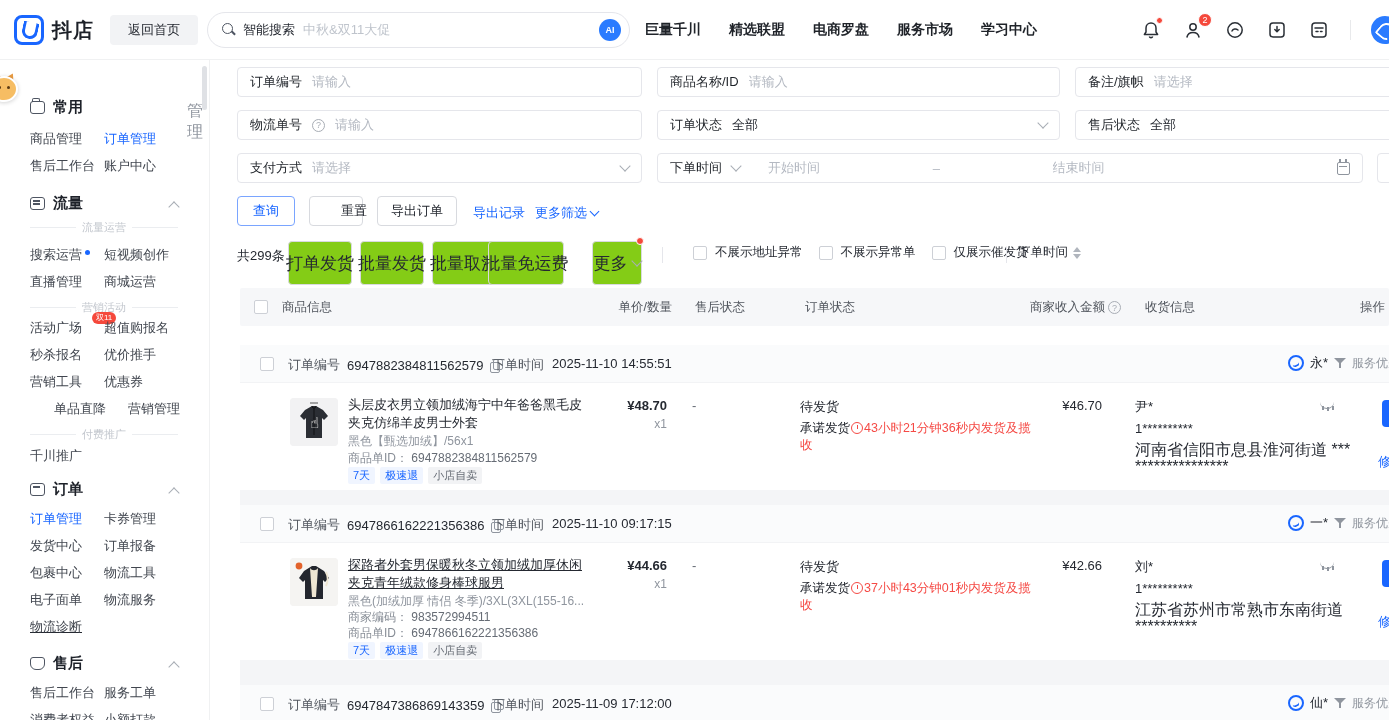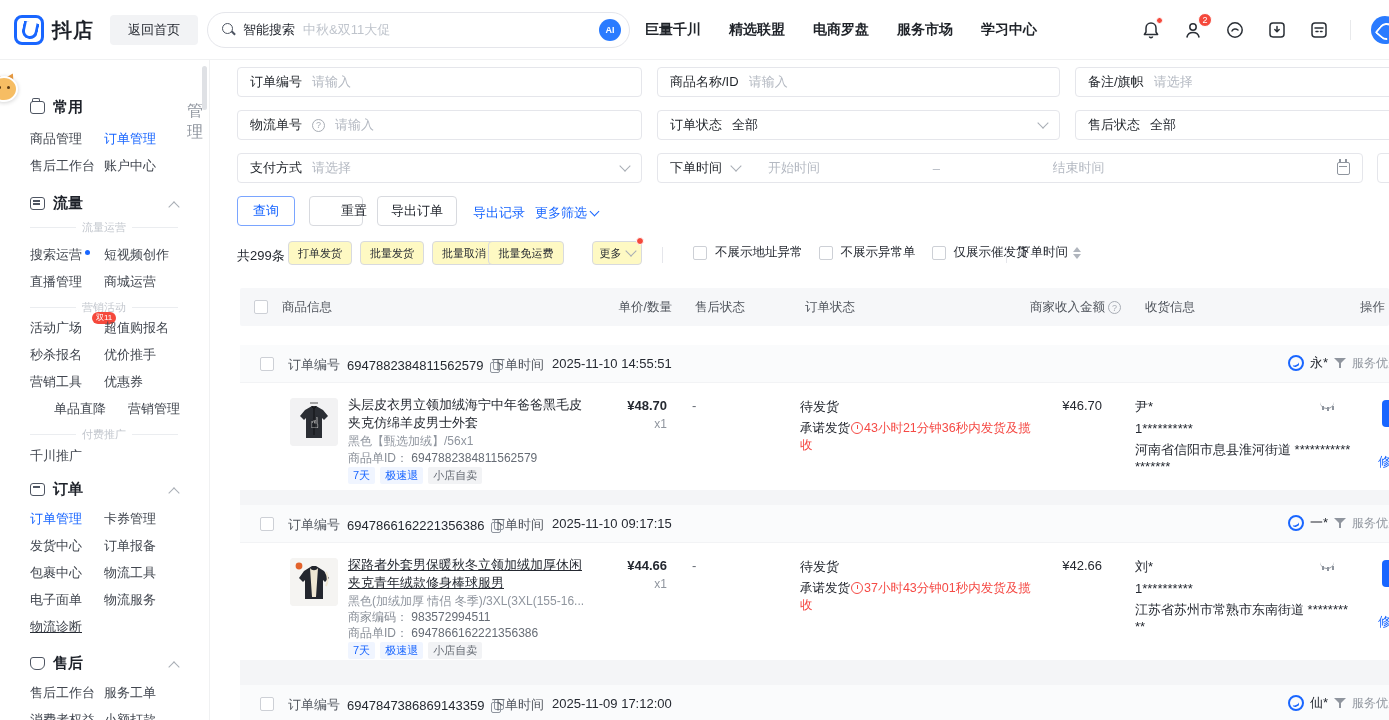--- a/index.html
+++ b/index.html
@@ -67,21 +67,21 @@
   .chev-dn{width:8px;height:8px;border-right:1.5px solid #a8adb5;border-bottom:1.5px solid #a8adb5;transform:rotate(45deg);margin-top:-4px;flex:none;}
   .qmark{width:13px;height:13px;border:1px solid #a8adb5;border-radius:50%;color:#a8adb5;font-size:9px;display:inline-flex;align-items:center;justify-content:center;flex:none;}
   .cal-ico{width:13px;height:13px;border:1.4px solid #8f959e;border-radius:2px;position:relative;flex:none;}
   .cal-ico::before{content:"";position:absolute;left:1px;top:-4px;width:2px;height:3px;background:#8f959e;box-shadow:6px 0 0 #8f959e;}
   .cal-ico::after{content:"";position:absolute;left:1px;top:3px;width:8px;height:1.4px;background:#8f959e;}
   .btn{position:absolute;height:30px;border-radius:4px;border:1px solid #d8dadf;background:#fff;display:flex;align-items:center;justify-content:center;font-size:13px;color:#252931;cursor:pointer;white-space:nowrap;}
   .btn.primary{border-color:#7aa5ff;color:#1966ff;}
   .link{color:#1966ff;font-size:13px;cursor:pointer;white-space:nowrap;display:flex;align-items:center;gap:4px;}
   .link .chev-dn{border-color:#1966ff;width:7px;height:7px;}
   
-  .tbtn{position:absolute;height:24px;top:181px;border:1px solid #d8dadf;border-radius:4px;background:#fef9c3;display:flex;align-items:center;justify-content:center;font-size:11px;color:#252931;cursor:pointer;white-space:nowrap;}
+  .tbtn{position:absolute;height:44px;top:181px;border:1px solid #d8dadf;border-radius:4px;background:#84cc16;display:flex;align-items:center;justify-content:center;font-size:17px;color:#252931;cursor:pointer;white-space:nowrap;}
   .cb{width:14px;height:14px;border:1px solid #cdd0d6;border-radius:2px;background:#fff;flex:none;cursor:pointer;}
   .sort-ico{display:inline-flex;flex-direction:column;gap:2px;margin-left:5px;}
   .sort-ico i{width:0;height:0;border-left:4px solid transparent;border-right:4px solid transparent;}
   .sort-ico .up{border-bottom:5px solid #b0b5bd;}
   .sort-ico .dn{border-top:5px solid #b0b5bd;}
   
   .thead{position:absolute;left:30px;top:228px;width:1149px;height:38px;background:#f6f7f9;border-radius:2px;font-size:12.5px;color:#51565e;}
   .thead>div{position:absolute;top:11px;white-space:nowrap;}
   .gap{position:absolute;left:30px;width:1149px;background:#f4f5f7;}
   .card{position:absolute;left:30px;width:1149px;background:#fff;}
@@ -117,21 +117,21 @@
   .dash{position:absolute;color:#646a73;}
   .statuscol{position:absolute;width:242px;}
   .st-main{font-size:13px;color:#252931;}
   .st-promise{font-size:12.5px;line-height:17px;margin-top:4px;color:#252931;}
   .red{color:#f54a45;}
   .clock{display:inline-block;width:12px;height:12px;border:1.3px solid #f54a45;border-radius:50%;position:relative;vertical-align:-2px;margin:0 1px;}
   .clock::after{content:"";position:absolute;left:4.5px;top:2px;width:1.3px;height:4px;background:#f54a45;}
   .income{position:absolute;width:80px;text-align:right;font-size:13px;color:#252931;}
   .recv{position:absolute;width:218px;font-size:13px;color:#252931;}
   .recv .ln{margin-bottom:5px;}
-  .recv .addr{font-size:13px;line-height:17px;color:#252931;word-break:break-all;}
+  .recv .addr{font-size:16px;line-height:17px;color:#252931;word-break:break-all;}
   .eye-ico{position:absolute;width:16px;height:10px;cursor:pointer;}
   .eye-ico::before{content:"";position:absolute;left:0;top:0;width:14px;height:8px;border-bottom:1.5px solid #8f959e;border-radius:0 0 10px 10px;}
   .eye-ico::after{content:"";position:absolute;left:2px;top:6px;width:1.5px;height:4px;background:#8f959e;box-shadow:5px 1px 0 #8f959e,10px 0 0 #8f959e;}
   .act-btn{position:absolute;width:52px;height:27px;background:#1966ff;border-radius:4px;cursor:pointer;}
   .act-link{position:absolute;color:#1966ff;font-size:13px;cursor:pointer;white-space:nowrap;}
   .reddot-abs{position:absolute;width:8px;height:8px;border-radius:50%;background:#f5483b;border:1.5px solid #fff;}
   .hairline{position:absolute;width:1px;height:16px;background:#e5e6eb;top:187px;}
 </style>
 </head>
 <body>

